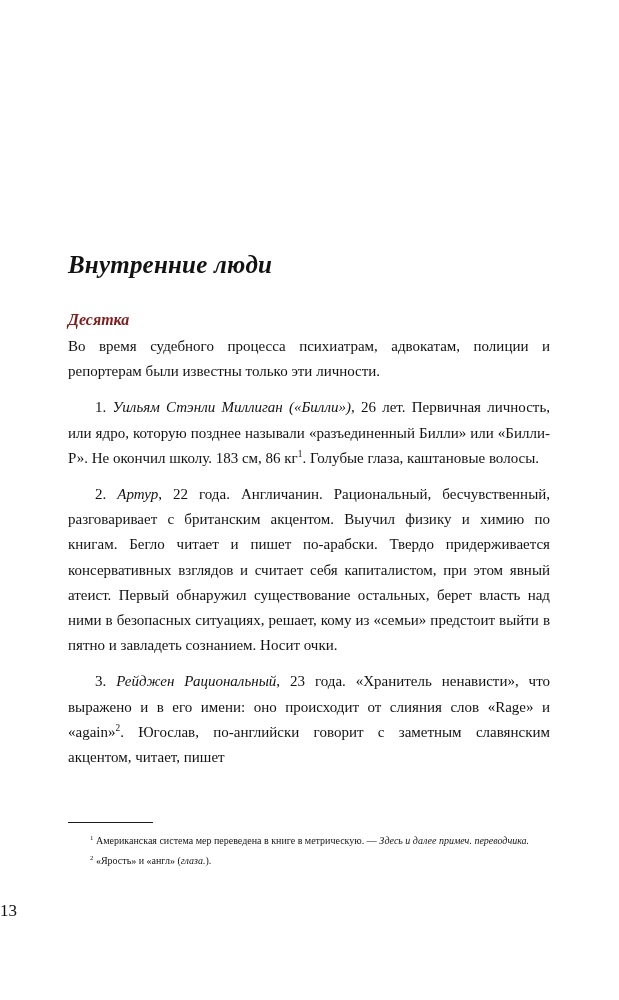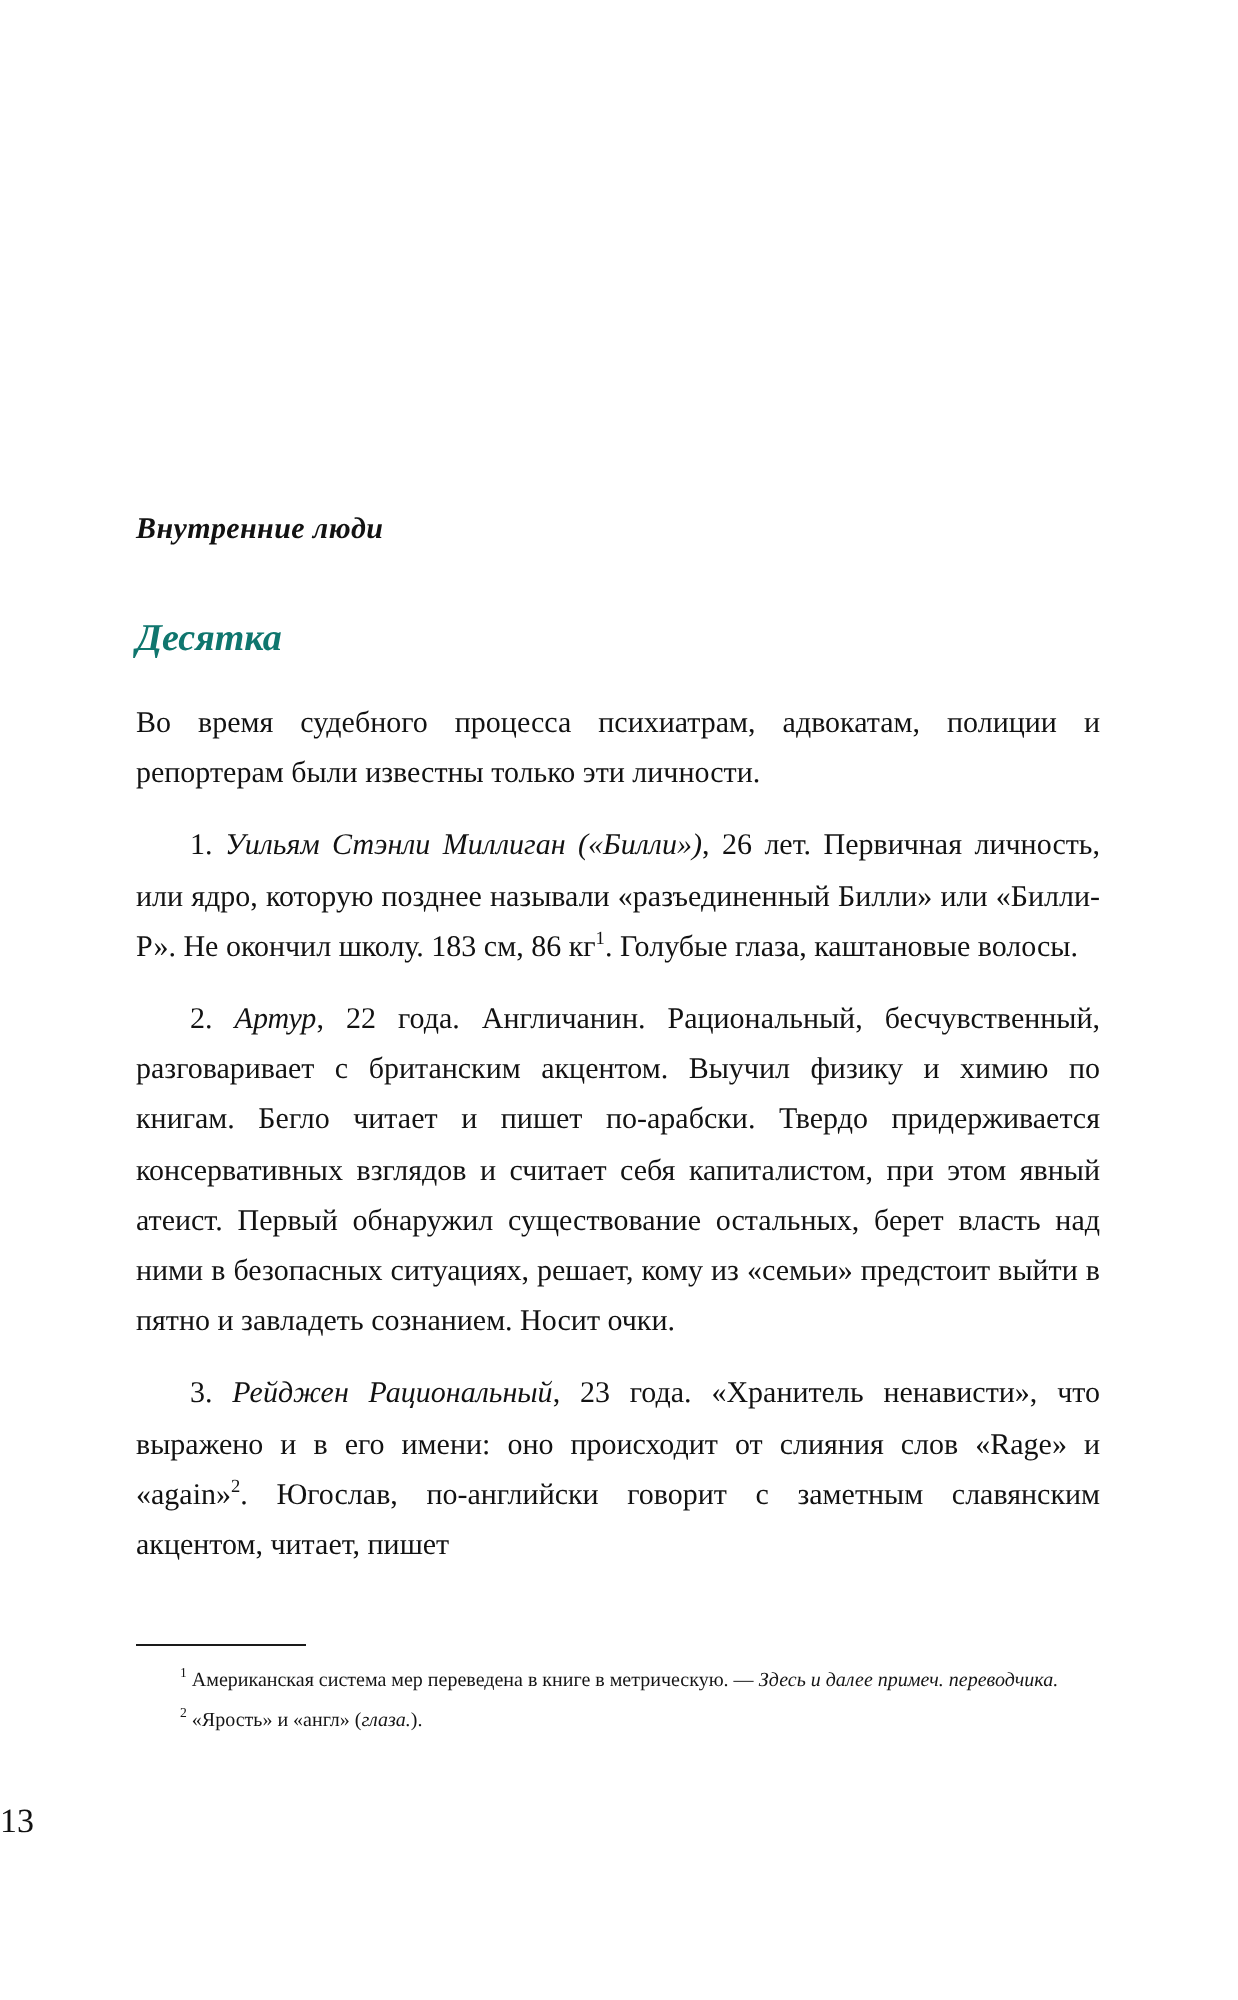--- a/index.html
+++ b/index.html
@@ -27,33 +27,33 @@
   
   .text-block {
     position: absolute;
     left: 68px;
     top: 252px;
     width: 482px;
   }
 
   .chapter-title {
     font-style: italic;
-    font-size: 15px;
+    font-size: 25px;
     line-height: 26px;
     letter-spacing: 0.2px;
     margin: 0 0 32px 0;
     color: #121212;
   }
 
   .section-subtitle {
     font-style: italic;
-    font-size: 19px;
+    font-size: 16px;
     line-height: 20px;
-    margin: 0 0 20px 0;
-    color: #0f766e;
+    margin: 0 0 4px 0;
+    color: #7f1d1d;
   }
 
   p.body-par {
     margin: 0;
     font-size: 15px;
     line-height: 25.2px;
     text-align: justify;
     text-justify: inter-word;
     text-indent: 27px;
     color: #121212;

